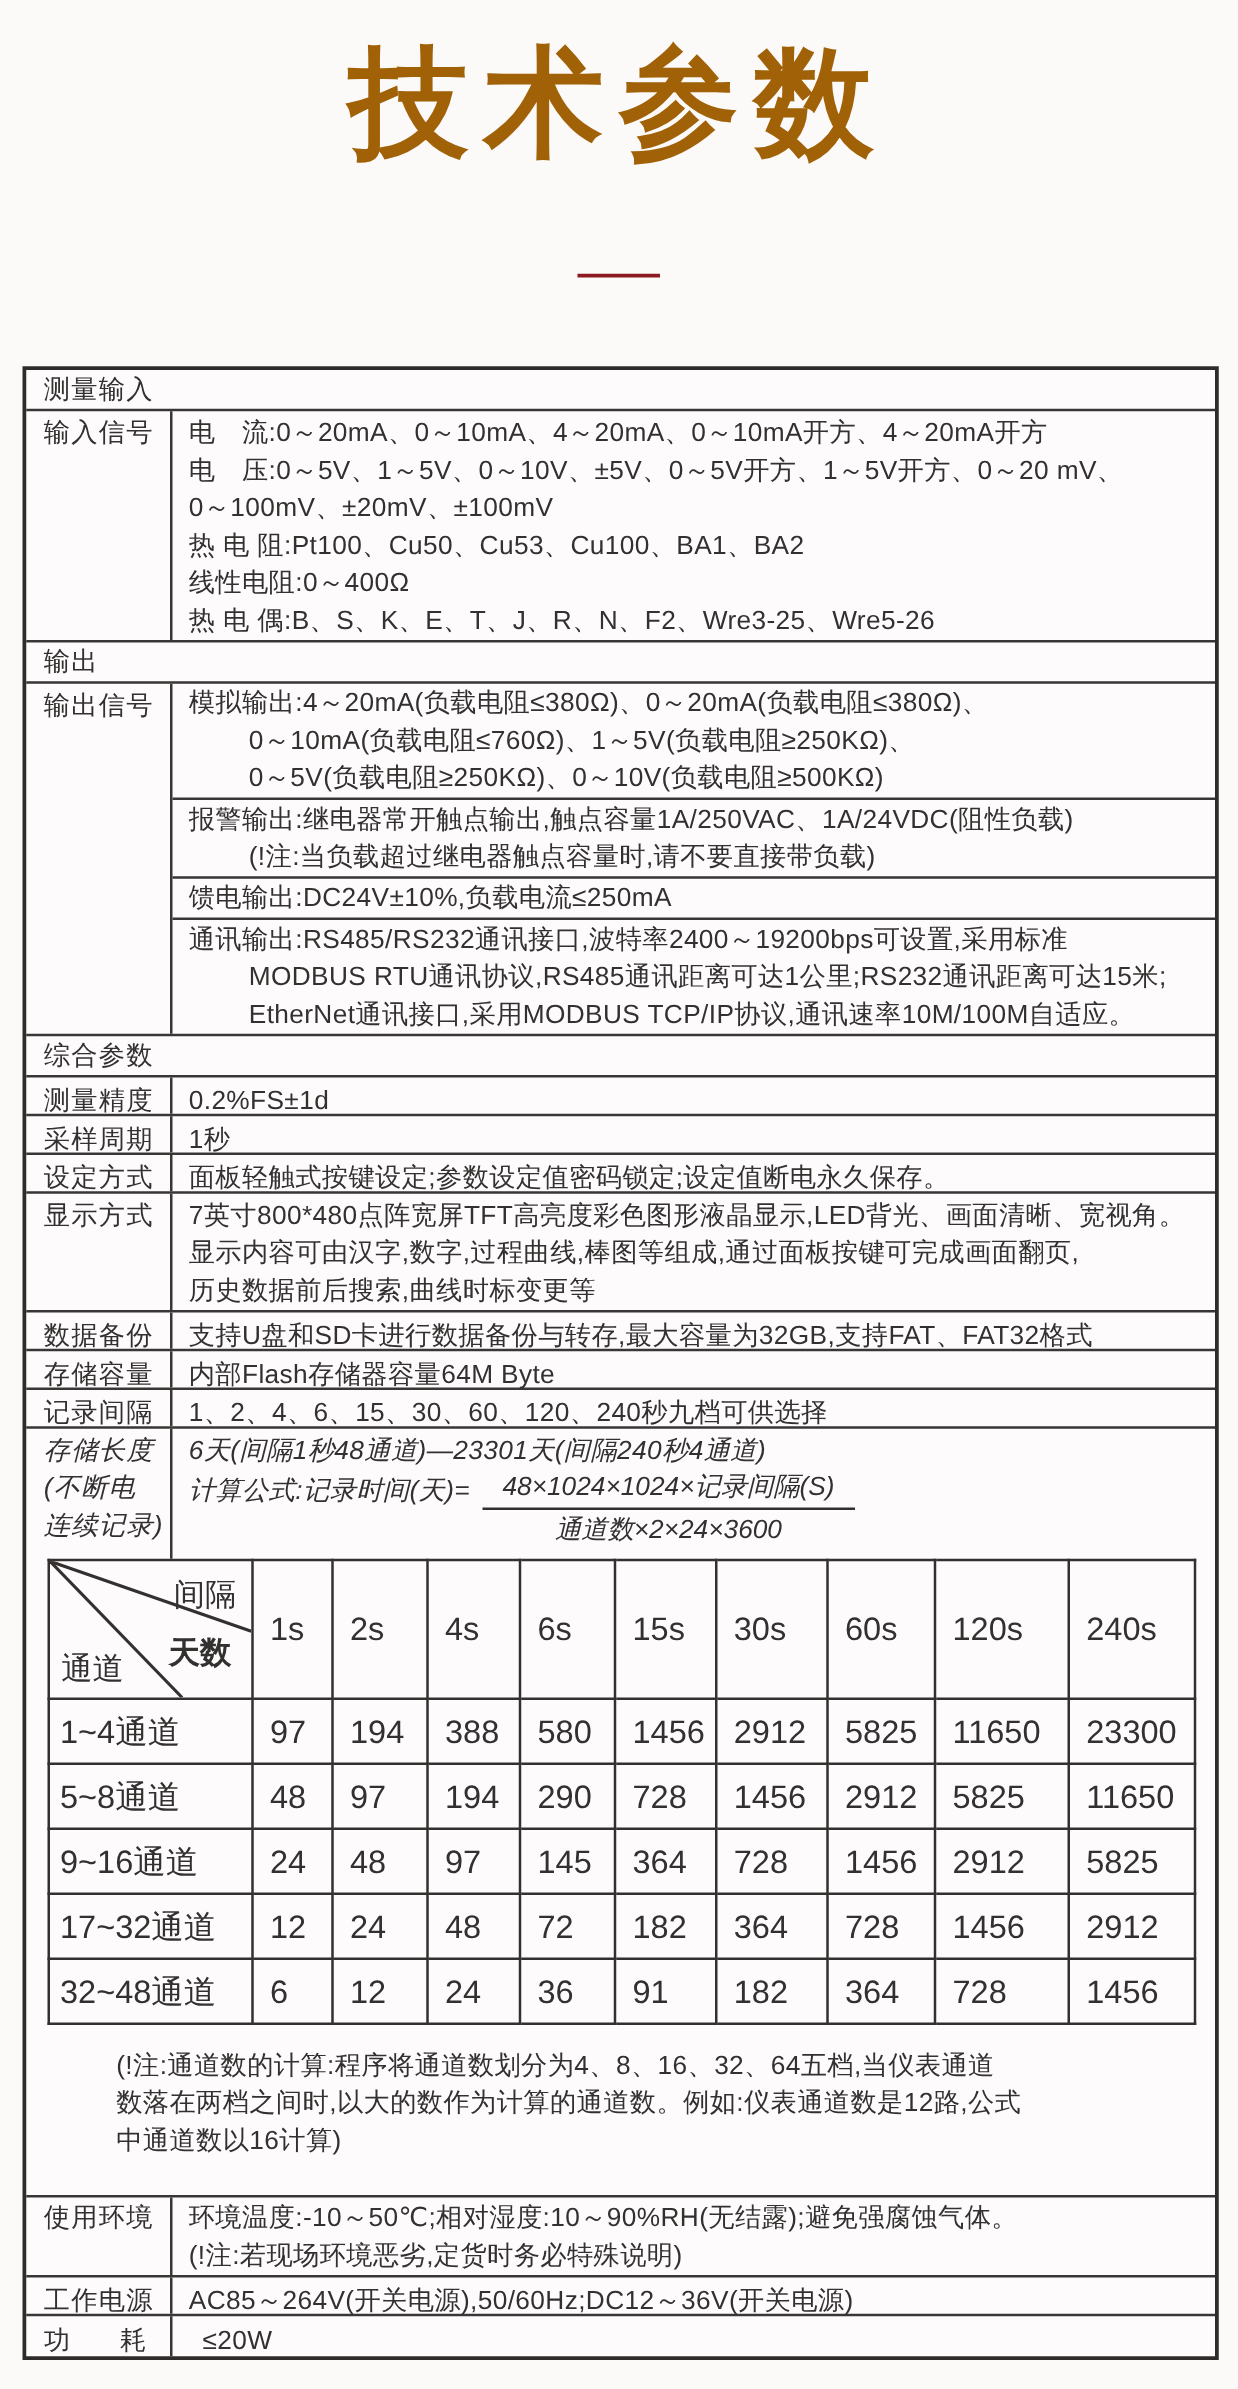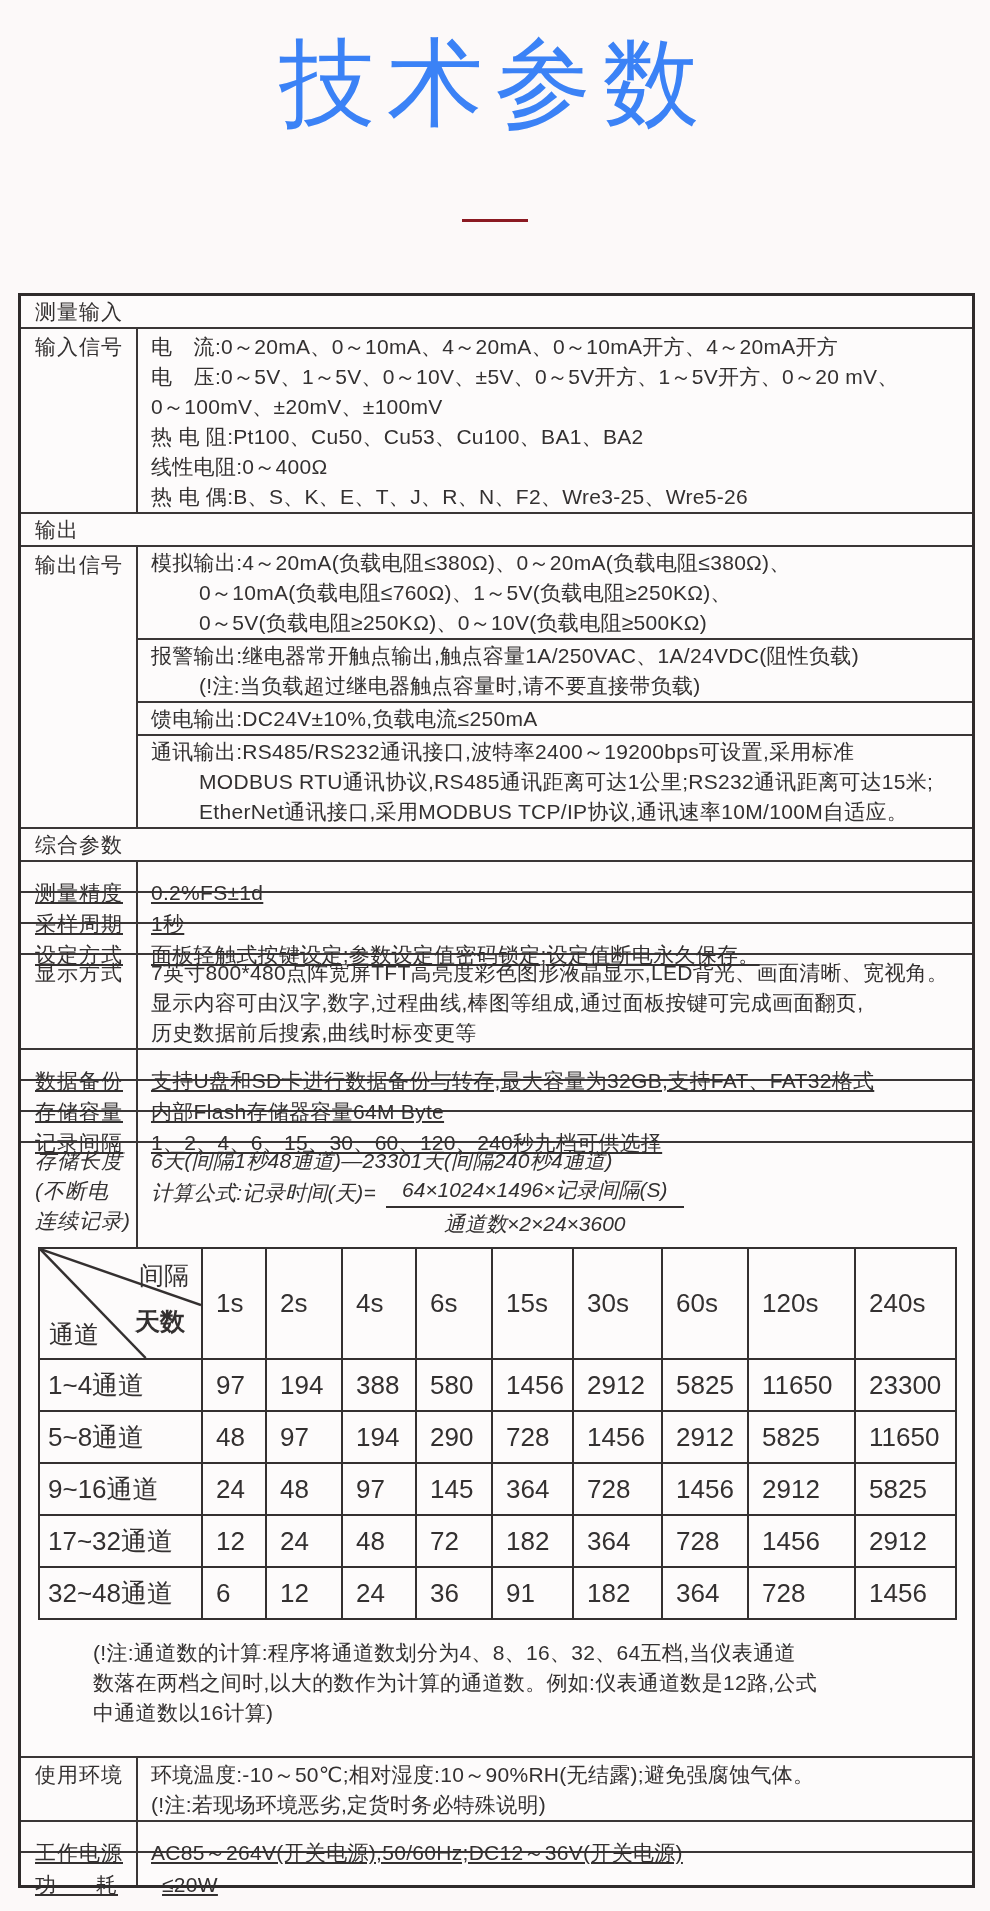--- a/index.html
+++ b/index.html
@@ -7,22 +7,22 @@
     width:990px;height:1911px;
     background:#fcf9f9;
     color:#333030;
     font-family:"Liberation Sans","DejaVu Sans",sans-serif;
     overflow:hidden;
   }
   
   .page-title{
     margin:26px 0 0 0;
     font-size:96px;line-height:114px;
-    font-weight:400;text-align:center;
-    letter-spacing:12px;color:#3b82f6;
+    font-weight:700;text-align:center;
+    letter-spacing:12px;color:#a16207;
   }
   .title-underline{
     width:66px;height:3px;margin:79px auto 0 auto;
   }
   
   .spec-table{
     width:951px;box-sizing:content-box;
     margin:71px 0 0 18px;
     border:3px solid #2f2b2b;
     background:#fdfbfb;
@@ -38,21 +38,21 @@
     width:117px;min-width:117px;box-sizing:border-box;
     border-right:2px solid #3a3636;
     padding:3px 4px 0 14px;letter-spacing:1px;
   }
   .lbl-line{line-height:30px;white-space:nowrap;}
   .cnt{
     flex:1;padding:3px 0 0 13px;min-width:0;
   }
   .cline{line-height:30px;white-space:nowrap;letter-spacing:0.3px;}
   .ind{padding-left:48px;}
-  .h1line .lbl,.h1line .cnt{padding-top:16px;text-decoration:underline;}
+  .h1line .lbl,.h1line .cnt{padding-top:4px;}
   .h1line .lbl{line-height:29px;}
   .h1line{height:29px;}
   .h1line .cline{line-height:29px;}
   .lbl-justify{text-align:justify;text-align-last:justify;padding-right:18px;}
   
   .subwrap{flex:1;display:flex;flex-direction:column;min-width:0;}
   .subcell{padding:1px 0 0 13px;border-bottom:2px solid #3a3636;}
   .subcell:last-child{border-bottom:none;}
   
   .storage-body{flex:1;display:flex;flex-direction:column;min-width:0;}
@@ -219,21 +219,21 @@
         <div class="lbl">
           <div class="lbl-line">存储长度</div>
           <div class="lbl-line">(不断电</div>
           <div class="lbl-line">连续记录)</div>
         </div>
         <div class="cnt">
           <div class="cline">6天(间隔1秒48通道)—23301天(间隔240秒4通道)</div>
           <div class="formula">
             <span class="formula-prefix">计算公式:记录时间(天)=</span>
             <span class="frac">
-              <span class="num">64×1024×1496×记录间隔(S)</span>
+              <span class="num">48×1024×1024×记录间隔(S)</span>
               <span class="den">通道数×2×24×3600</span>
             </span>
           </div>
         </div>
       </div>
 
       <table class="matrix">
         <colgroup>
           <col style="width:163px">
             <col style="width:64px">

